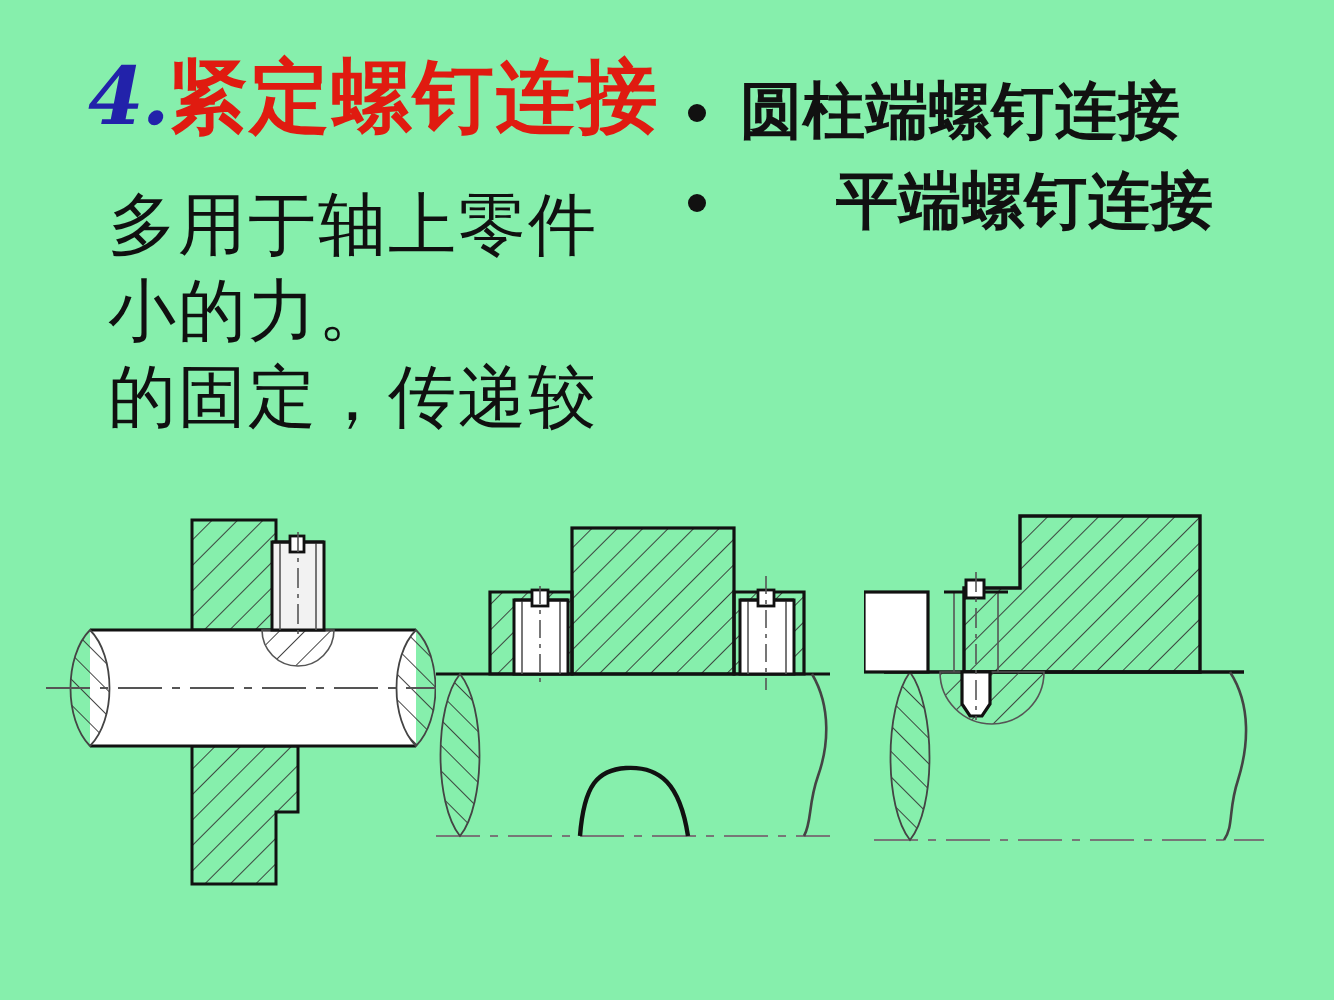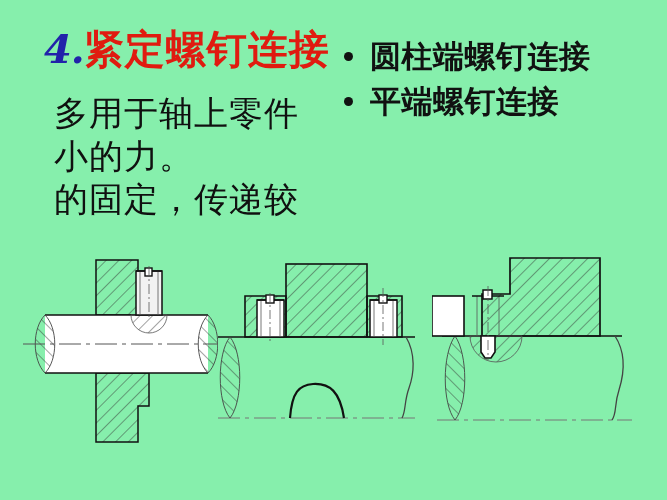--- a/index.html
+++ b/index.html
@@ -113,21 +113,21 @@
     <div class="body-line" style="color: rgb(16, 16, 16);">的固定，传递较</div>
   </div>
 
   <div class="bullets">
     <div class="bullet-row">
       <span class="bullet-dot" style="background: rgb(17, 17, 17);"></span>
       <span class="bullet-label" style="color: rgb(17, 17, 17);">圆柱端螺钉连接</span>
     </div>
     <div class="bullet-row">
       <span class="bullet-dot" style="background: rgb(17, 17, 17);"></span>
-      <span class="bullet-label" style="color: rgb(17, 17, 17);">平端螺钉连接</span>
+      <span class="bullet-label" style="color: rgb(17, 17, 17); margin-left: 48px;">平端螺钉连接</span>
     </div>
   </div>
 
   <svg class="drawing" id="drawing-cone" width="200" height="210" viewBox="0 0 200 210">
     <defs>
       <pattern id="h1" width="9" height="9" patternTransform="rotate(45)" patternUnits="userSpaceOnUse">
         <line x1="0" y1="0" x2="0" y2="9" stroke="#333" stroke-width="0.9"></line>
       </pattern>
       <pattern id="h1b" width="9" height="9" patternTransform="rotate(-45)" patternUnits="userSpaceOnUse">
         <line x1="0" y1="0" x2="0" y2="9" stroke="#333" stroke-width="0.9"></line>

